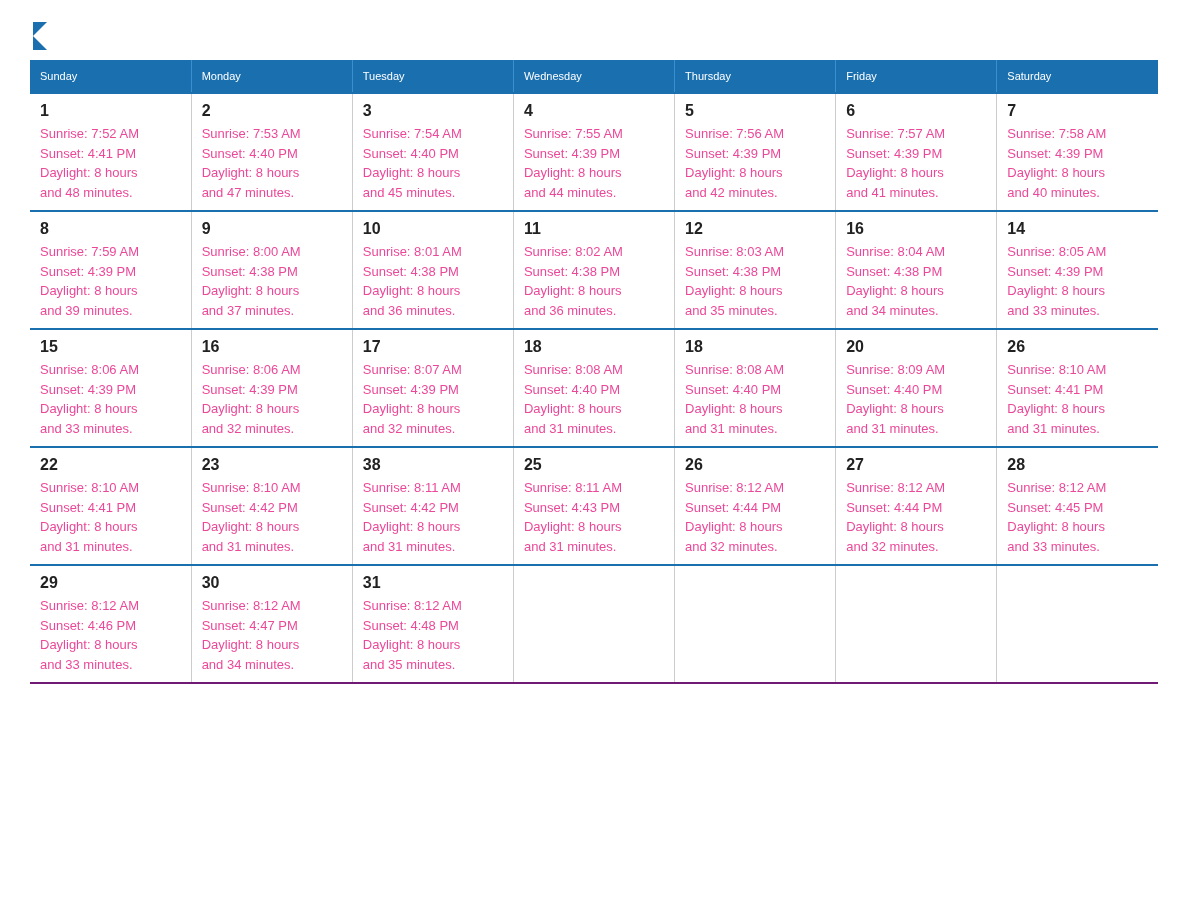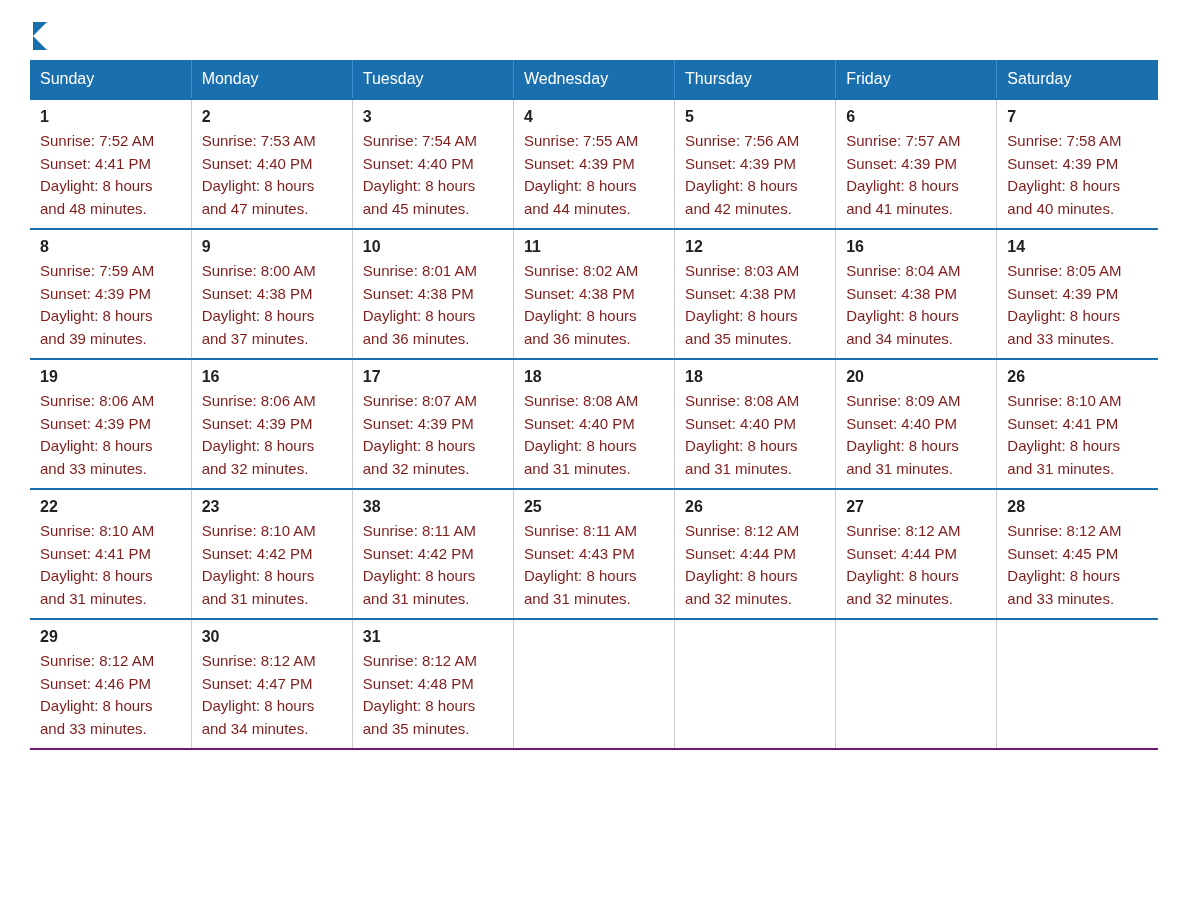--- a/index.html
+++ b/index.html
@@ -46,21 +46,21 @@
       margin-top: 4px;
     }
     table {
       width: 100%;
       border-collapse: collapse;
       margin-top: 10px;
     }
     thead tr th {
       background-color: #1a6faf;
       color: #fff;
-      font-size: 16px;
+      font-size: 11px;
       font-weight: normal;
       padding: 10px 10px;
       text-align: left;
       border-right: 1px solid #3a8fd0;
     }
     thead tr th:last-child {
       border-right: none;
     }
     tbody tr td {
       vertical-align: top;
@@ -75,22 +75,22 @@
       border-right: none;
     }
     .day-num {
       font-size: 16px;
       font-weight: bold;
       color: #222;
       display: block;
       margin-bottom: 4px;
     }
     .day-info {
-      font-size: 15px;
-      color: #7f1d1d;
+      font-size: 13px;
+      color: #ec4899;
       line-height: 1.5;
     }
     tbody tr:last-child td {
       border-bottom: 2px solid #701a75;
     }
     .empty-cell {
       background: #fff;
     }
   </style>
 </head>
@@ -140,21 +140,21 @@
       <tr>
         <td><span class="day-num">8</span><span class="day-info">Sunrise: 7:59 AM<br>Sunset: 4:39 PM<br>Daylight: 8 hours<br>and 39 minutes.</span></td>
         <td><span class="day-num">9</span><span class="day-info">Sunrise: 8:00 AM<br>Sunset: 4:38 PM<br>Daylight: 8 hours<br>and 37 minutes.</span></td>
         <td><span class="day-num">10</span><span class="day-info">Sunrise: 8:01 AM<br>Sunset: 4:38 PM<br>Daylight: 8 hours<br>and 36 minutes.</span></td>
         <td><span class="day-num">11</span><span class="day-info">Sunrise: 8:02 AM<br>Sunset: 4:38 PM<br>Daylight: 8 hours<br>and 36 minutes.</span></td>
         <td><span class="day-num">12</span><span class="day-info">Sunrise: 8:03 AM<br>Sunset: 4:38 PM<br>Daylight: 8 hours<br>and 35 minutes.</span></td>
         <td><span class="day-num">16</span><span class="day-info">Sunrise: 8:04 AM<br>Sunset: 4:38 PM<br>Daylight: 8 hours<br>and 34 minutes.</span></td>
         <td><span class="day-num">14</span><span class="day-info">Sunrise: 8:05 AM<br>Sunset: 4:39 PM<br>Daylight: 8 hours<br>and 33 minutes.</span></td>
       </tr>
       <tr>
-        <td><span class="day-num">19</span><span class="day-info">Sunrise: 8:06 AM<br>Sunset: 4:39 PM<br>Daylight: 8 hours<br>and 33 minutes.</span></td>
+        <td><span class="day-num">15</span><span class="day-info">Sunrise: 8:06 AM<br>Sunset: 4:39 PM<br>Daylight: 8 hours<br>and 33 minutes.</span></td>
         <td><span class="day-num">16</span><span class="day-info">Sunrise: 8:06 AM<br>Sunset: 4:39 PM<br>Daylight: 8 hours<br>and 32 minutes.</span></td>
         <td><span class="day-num">17</span><span class="day-info">Sunrise: 8:07 AM<br>Sunset: 4:39 PM<br>Daylight: 8 hours<br>and 32 minutes.</span></td>
         <td><span class="day-num">18</span><span class="day-info">Sunrise: 8:08 AM<br>Sunset: 4:40 PM<br>Daylight: 8 hours<br>and 31 minutes.</span></td>
         <td><span class="day-num">18</span><span class="day-info">Sunrise: 8:08 AM<br>Sunset: 4:40 PM<br>Daylight: 8 hours<br>and 31 minutes.</span></td>
         <td><span class="day-num">20</span><span class="day-info">Sunrise: 8:09 AM<br>Sunset: 4:40 PM<br>Daylight: 8 hours<br>and 31 minutes.</span></td>
         <td><span class="day-num">26</span><span class="day-info">Sunrise: 8:10 AM<br>Sunset: 4:41 PM<br>Daylight: 8 hours<br>and 31 minutes.</span></td>
       </tr>
       <tr>
         <td><span class="day-num">22</span><span class="day-info">Sunrise: 8:10 AM<br>Sunset: 4:41 PM<br>Daylight: 8 hours<br>and 31 minutes.</span></td>
         <td><span class="day-num">23</span><span class="day-info">Sunrise: 8:10 AM<br>Sunset: 4:42 PM<br>Daylight: 8 hours<br>and 31 minutes.</span></td>

